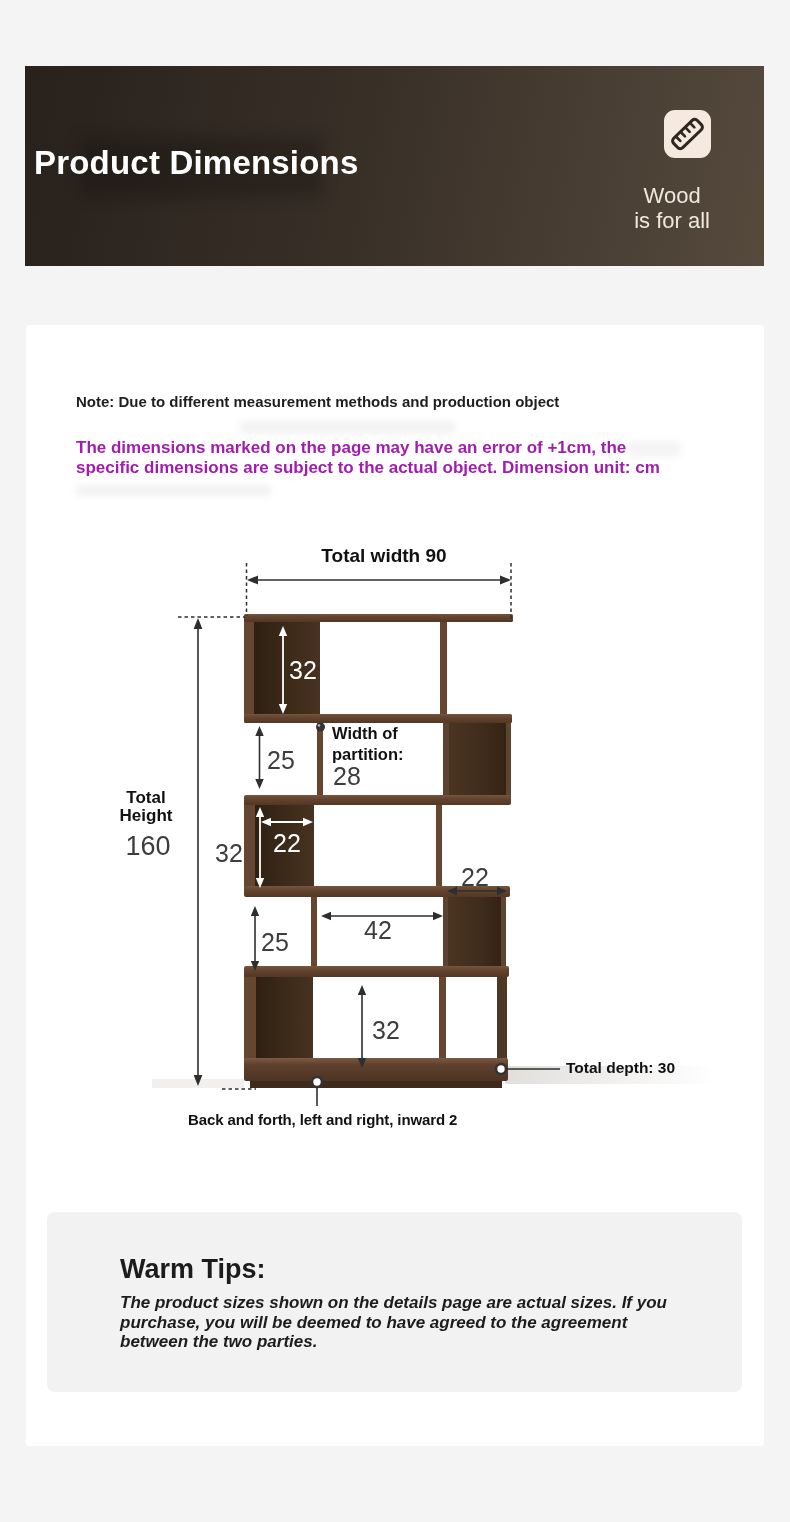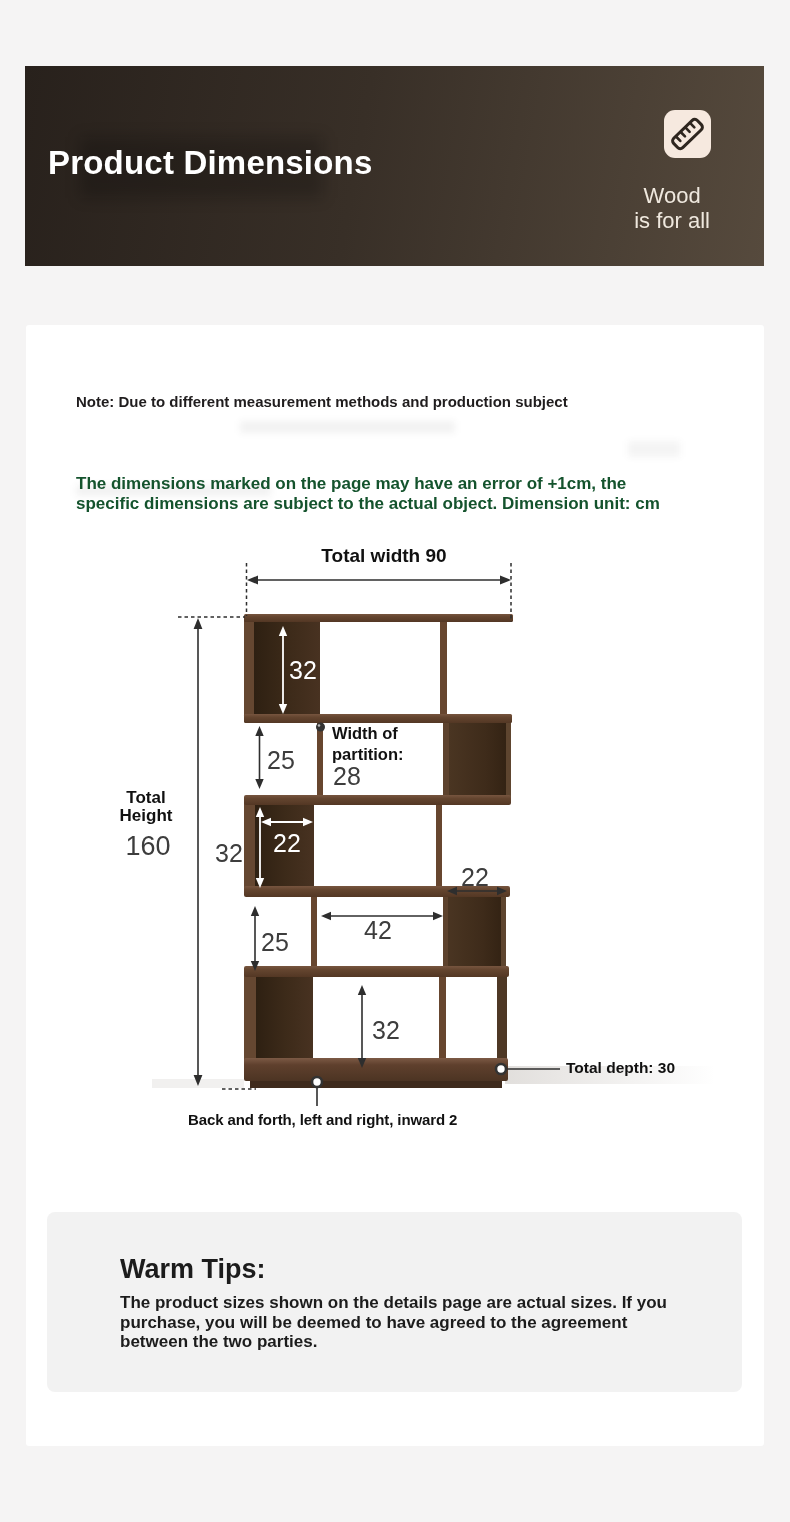--- a/index.html
+++ b/index.html
@@ -3,31 +3,31 @@
 <meta charset="utf-8">
 <style>
   html,body{margin:0;padding:0;}
   body{width:790px;height:1522px;position:relative;background:#f5f4f4;
        font-family:"Liberation Sans",sans-serif;overflow:hidden;}
   .abs{position:absolute;}
   
   #banner{left:25px;top:66px;width:739px;height:200px;
     background:linear-gradient(100deg,#28211c 0%,#382f27 45%,#564a3d 100%);}
   #ghost1{left:55px;top:71px;width:243px;height:61px;background:rgba(5,4,3,.22);filter:blur(7px);}
-  #ptitle{left:23px;top:78px;color:#fff;font-size:33px;font-weight:bold;letter-spacing:.2px;}
+  #ptitle{left:9px;top:78px;color:#fff;font-size:33px;font-weight:bold;letter-spacing:.2px;}
   #tile{left:639px;top:44px;width:47px;height:48px;background:#f6e9df;border-radius:11px;}
   #wood{right:54px;top:117px;text-align:center;color:#efe8de;font-size:22px;line-height:25px;}
   
   #card{left:26px;top:325px;width:738px;height:1121px;background:#ffffff;border-radius:3px;}
   #note1{left:76px;top:393px;font-size:15px;font-weight:bold;color:#201d1e;}
-  #note2{left:76px;top:438px;width:590px;font-size:17px;font-weight:bold;color:#14532d;line-height:20px;margin-top:36px;}
+  #note2{left:76px;top:438px;width:590px;font-size:17px;font-weight:bold;color:#a21caf;line-height:20px;}
   
   #tips{left:47px;top:1212px;width:695px;height:180px;background:#f2f2f2;border-radius:8px;}
   #tipshead{left:120px;top:1254px;font-size:27px;font-weight:bold;color:#1c1c1c;}
-  #tipsbody{left:120px;top:1293px;width:580px;font-size:17px;font-weight:bold;color:#1c1c1c;line-height:19.7px;}
+  #tipsbody{left:120px;top:1293px;width:580px;font-size:17px;font-weight:bold;color:#1c1c1c;line-height:19.7px;font-style:italic;}
 </style>
 </head>
 <body>
   <div class="abs" id="banner">
     <div class="abs" id="ghost1"></div>
     <div class="abs" id="ptitle">Product Dimensions</div>
     <div class="abs" id="tile">
       <svg width="47" height="48" viewBox="0 0 47 48">
         <g transform="rotate(-44 23.5 24)">
           <rect x="7" y="17.5" width="33" height="13" rx="3.6" fill="none" stroke="#2e261f" stroke-width="3"></rect>
@@ -40,21 +40,21 @@
         </g>
       </svg>
     </div>
     <div class="abs" id="wood">Wood<br>is for all</div>
   </div>
   <div class="abs" id="card"></div>
   <div class="abs" style="left:240px;top:421px;width:215px;height:12px;background:rgba(40,35,30,.06);filter:blur(3px)"></div>
   <div class="abs" style="left:76px;top:485px;width:195px;height:11px;background:rgba(40,35,30,.06);filter:blur(3px)"></div>
   <div class="abs" style="left:628px;top:441px;width:52px;height:16px;background:rgba(40,35,30,.05);filter:blur(3px)"></div>
   <div class="abs" style="left:236px;top:1262px;width:22px;height:16px;background:rgba(40,35,30,.07);filter:blur(2px)"></div>
-  <div class="abs" id="note1">Note: Due to different measurement methods and production subject</div>
+  <div class="abs" id="note1">Note: Due to different measurement methods and production object</div>
   <div class="abs" id="note2">The dimensions marked on the page may have an error of +1cm, the specific dimensions are subject to the actual object. Dimension unit: cm</div>
 
   <svg class="abs" id="diagram" style="left:0;top:0" width="790" height="1522" viewBox="0 0 790 1522">
   <defs>
     <linearGradient id="dk" x1="0" y1="0" x2="1" y2="0">
       <stop offset="0" stop-color="#2e2012"></stop>
         <stop offset=".5" stop-color="#3c2a19"></stop>
         <stop offset="1" stop-color="#483221"></stop>
     </linearGradient>
     <linearGradient id="dkr" x1="0" y1="0" x2="1" y2="0">

